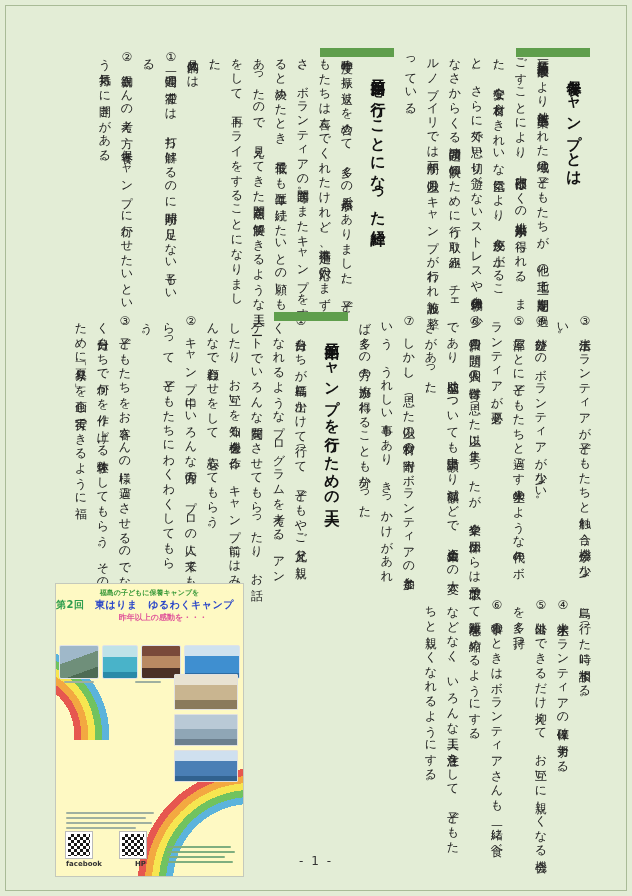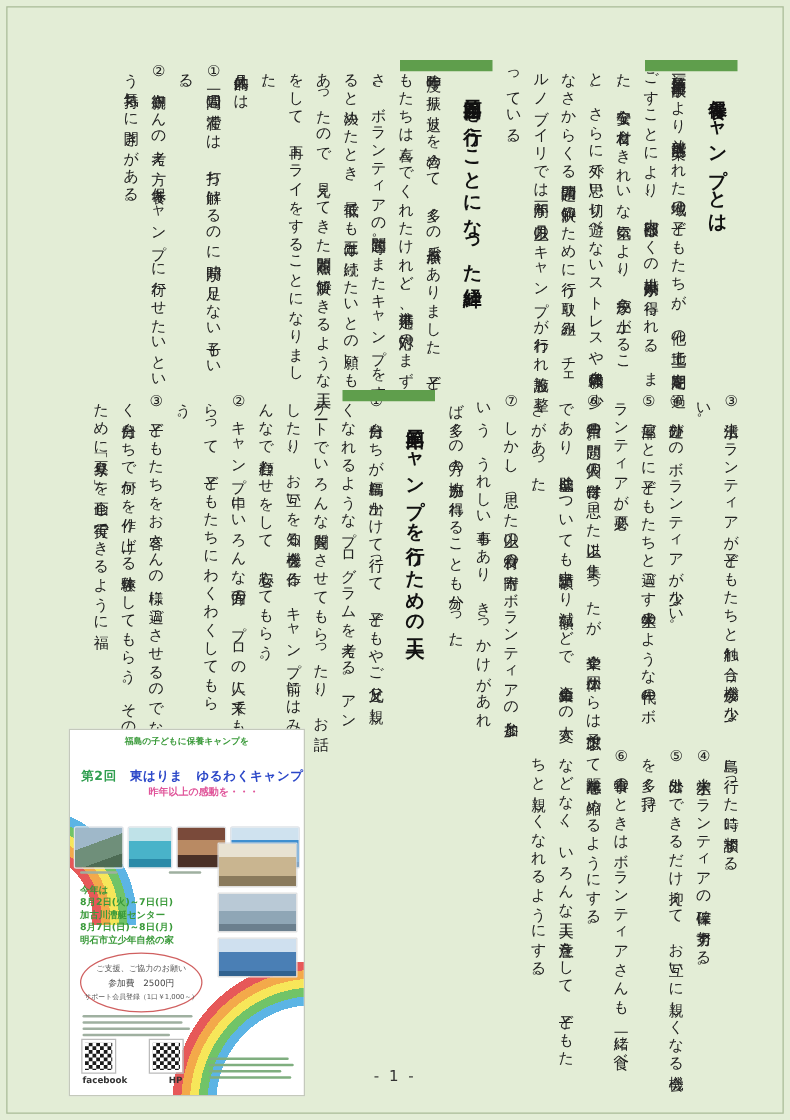--- a/index.html
+++ b/index.html
@@ -43,27 +43,27 @@
   .vh::before{
     content:"";
     position:absolute;top:-2px;right:-4px;
     width:74px;height:9px;
     background:#5f9e4c;
   }
   
   .flyer{
     position:absolute;left:55px;top:583px;
     width:187px;height:292px;
-    background:#ffffff;
+    background:#fef9c3;
     border:1px solid #c4c9bc;
     overflow:hidden;
     font-family:"DejaVu Sans","Liberation Sans",sans-serif;
   }
   .fl-topline{margin-top:4px;text-align:center;font-size:7px;font-weight:bold;color:#3a9a3a;}
-  .fl-title{text-align:right;font-size:10px;font-weight:bold;white-space:nowrap;letter-spacing:0.5px;margin-top:16px;}
+  .fl-title{text-align:left;font-size:10px;font-weight:bold;white-space:nowrap;letter-spacing:0.5px;}
   .fl-title .pre{color:#2f9e4f;}
   .fl-title .main{color:#2b47c8;}
   .fl-subtitle{text-align:center;font-size:8px;font-weight:bold;color:#e0559a;padding-left:27px;}
   .rainbow-tl{
     position:absolute;left:-34px;top:26px;width:150px;height:130px;z-index:0;opacity:.85;
     background:radial-gradient(circle at 0% 95%,
       transparent 52px,#e23b3b 52px 59px,#f19a2a 59px 66px,#f5e23c 66px 73px,
       #58b94d 73px 80px,#3fa7e0 80px 87px,transparent 87px);
   }
   .rainbow-br{
@@ -168,34 +168,22 @@
         <div class="ph ph2"></div>
         <div class="ph ph3"></div>
         <div class="ph ph4"></div>
       </div>
       <div class="cap-bars">
         <div class="blur" style="width:30px"></div>
         <div class="blur" style="width:26px"></div>
         <div class="blur" style="width:34px"></div>
       </div>
 
-      <div class="fl-schedule">
-        <div>今年は</div>
-        <div>8月2日(火)～7日(日)</div>
-        <div>加古川漕艇センター</div>
-        <div>8月7日(日)～8日(月)</div>
-        <div>明石市立少年自然の家</div>
-      </div>
-    </div>
-
-    <div class="fl-oval">
-      <div>ご支援、ご協力のお願い</div>
-      <div class="fee">参加費　2500円</div>
-      <div style="font-size:5.5px">サポート会員登録（1口￥1,000～）</div>
-    </div>
+    </div>
+
 
     <div class="tiny-block">
       <div class="blur" style="width:88px"></div>
       <div class="blur" style="width:80px"></div>
       <div class="blur" style="width:86px"></div>
       <div class="blur" style="width:70px"></div>
     </div>
 
     <div class="side-photos">
       <div class="sp sp1"></div>

